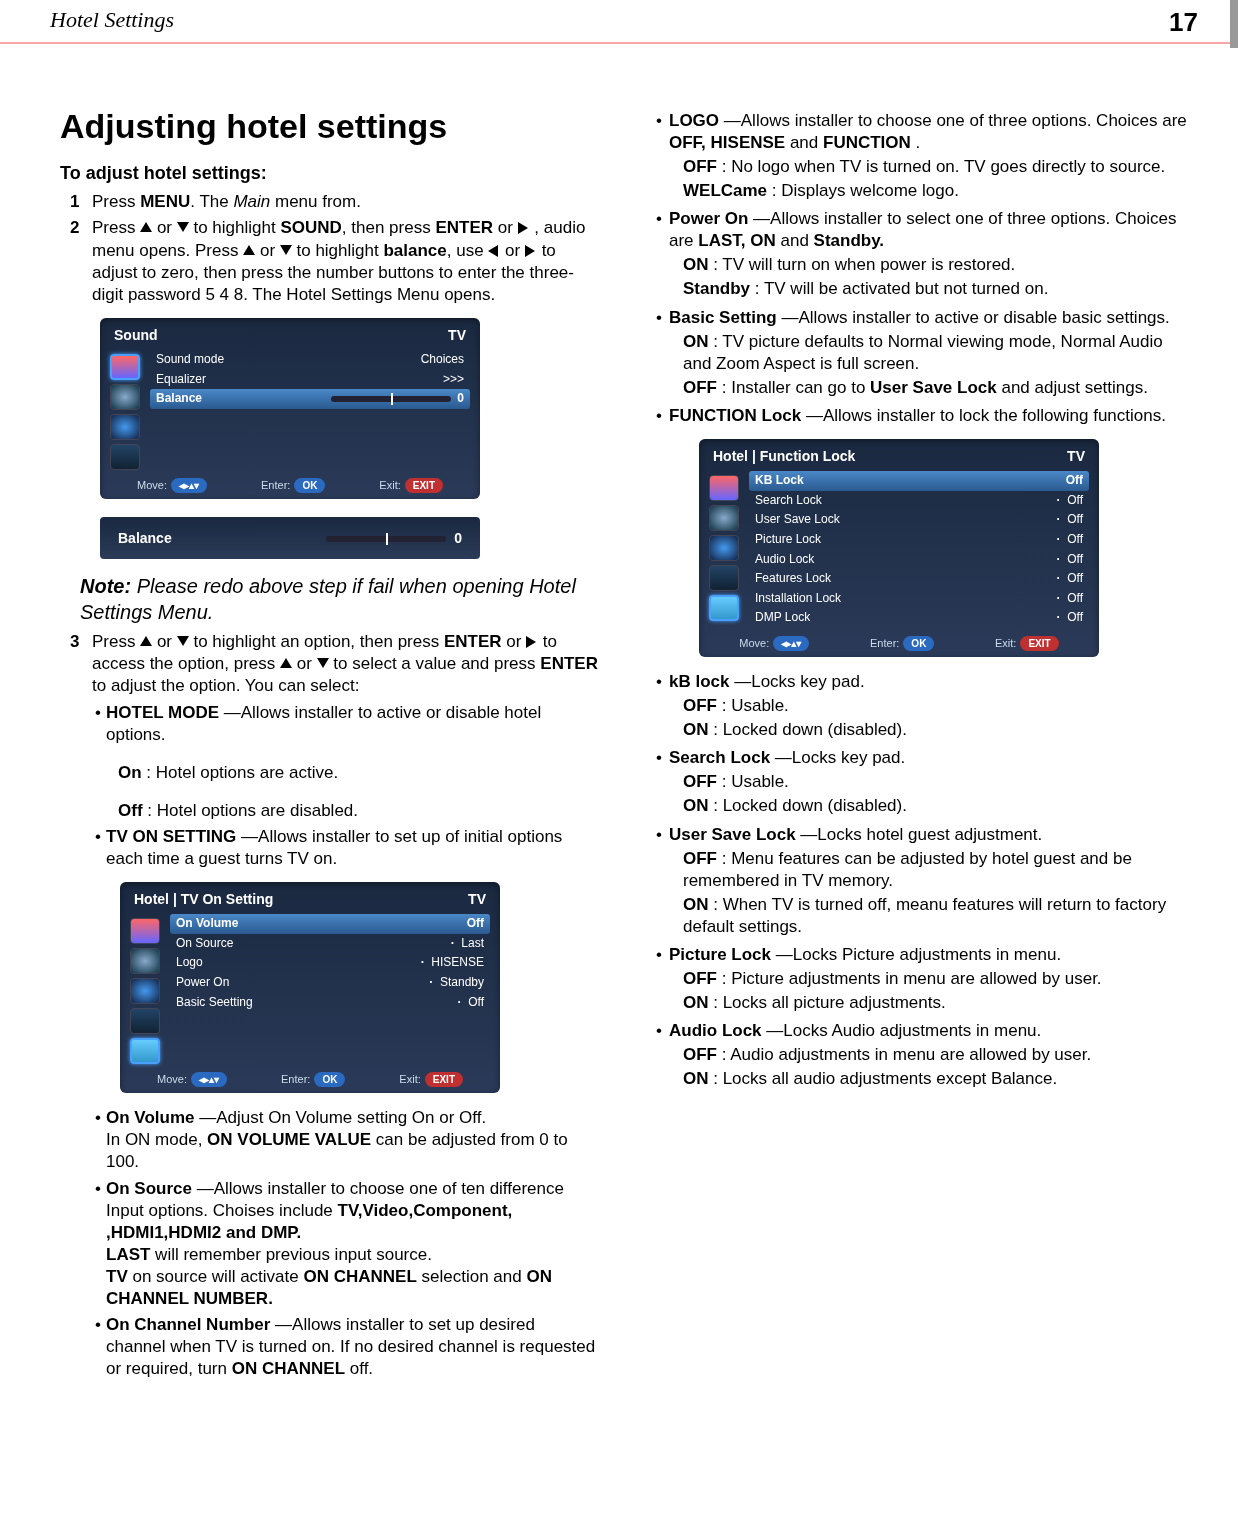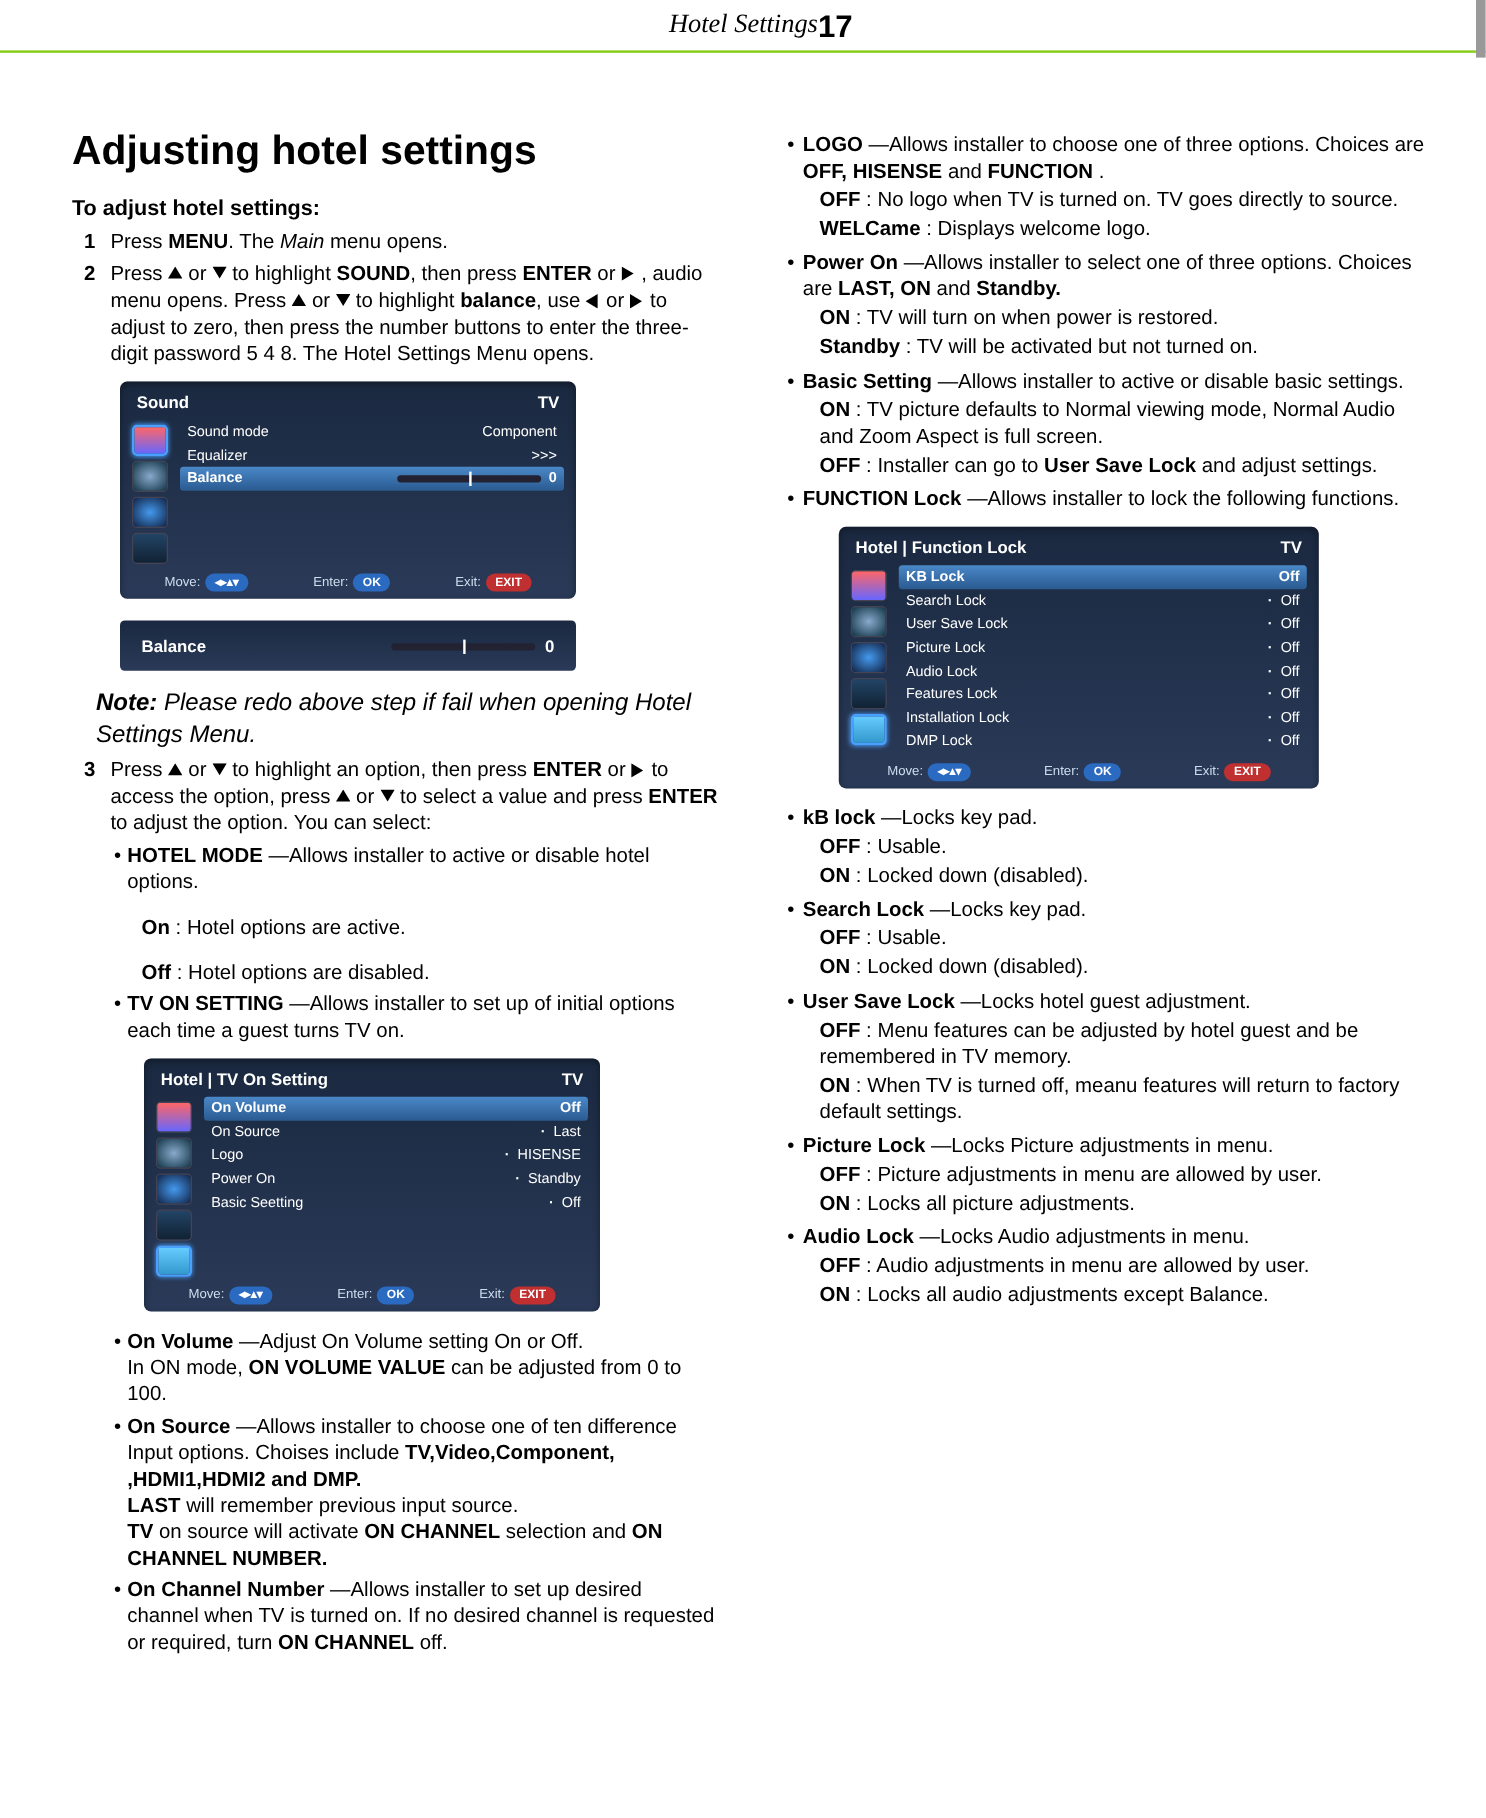--- a/index.html
+++ b/index.html
@@ -1,18 +1,18 @@
 <!DOCTYPE html>
 <html><head>
 <meta charset="utf-8">
 <style>
   *{box-sizing:border-box}
   body{margin:0;font-family:"Segoe UI",Arial,sans-serif;font-size:17px;line-height:1.3;background:#fff;color:#000;padding:0}
   .page{width:1238px;margin:0 auto;position:relative}
-  .header-bar{display:flex;justify-content:center;padding:6px 20px 2px 50px;font-family:"Times New Roman",serif;font-style:italic;font-size:22px;border-bottom:2px solid #84cc16}
+  .header-bar{display:flex;justify-content:space-between;padding:6px 40px 2px 50px;font-family:"Times New Roman",serif;font-style:italic;font-size:22px;border-bottom:2px solid #fca5a5}
   .header-bar .num{font-style:normal;font-family:Arial,sans-serif;font-weight:bold;font-size:26px}
   .side-line{position:absolute;top:0;right:0;width:8px;height:48px;background:#999}
   .content{display:flex;padding:60px 50px 0 60px;gap:50px}
   .col{flex:1;min-width:0}
   h1{font-family:"Segoe UI",Arial,sans-serif;font-weight:700;font-size:34px;margin:0 0 14px 0}
   .subhead{font-weight:bold;font-size:18px;margin-bottom:6px}
   .step{display:flex;margin-left:10px;margin-bottom:4px}
   .step-num{width:22px;font-weight:bold;flex-shrink:0}
   .step-body{flex:1}
   svg.nav{width:12px;height:12px;vertical-align:-1px}
@@ -68,21 +68,21 @@
  </div>
 
  <div class="content">
 
   <div class="col">
     <h1>Adjusting hotel settings</h1>
     <div class="subhead">To adjust hotel settings:</div>
 
     <div class="step">
       <div class="step-num">1</div>
-      <div class="step-body"><span>Press </span><span class="bold">MENU</span><span>. The </span><span class="ital">Main</span><span> menu opens.</span></div>
+      <div class="step-body"><span>Press </span><span class="bold">MENU</span><span>. The </span><span class="ital">Main</span><span> menu from.</span></div>
     </div>
 
     <div class="step">
       <div class="step-num">2</div>
       <div class="step-body"><span>Press </span><svg class="nav">
               <use href="#up"></use>
             </svg><span> or </span><svg class="nav">
               <use href="#dn"></use>
             </svg><span> to highlight </span><span class="bold">SOUND</span><span>, then press </span><span class="bold">ENTER</span><span> or </span><svg class="nav">
               <use href="#rt"></use>
@@ -105,21 +105,21 @@
       <div class="body">
         <div class="icons">
           <div class="ic-col ic-hl"></div>
           <div class="ic-sq" style="background:radial-gradient(#8ac,#134)"></div>
           <div class="ic-sq" style="background:radial-gradient(#49e,#124)"></div>
           <div class="ic-sq" style="background:linear-gradient(#246,#123)"></div>
         </div>
         <div class="items" id="osd1-items">
               <div class="row">
                 <span>Sound mode</span>
-                <span>Component</span>
+                <span>Choices</span>
               </div>
               <div class="row">
                 <span>Equalizer</span>
                 <span>&gt;&gt;&gt;</span>
               </div>
               <div class="row sel">
                 <span>Balance</span>
                 <span><span class="bar"></span>&nbsp;&nbsp;0</span>
               </div>
             </div>

